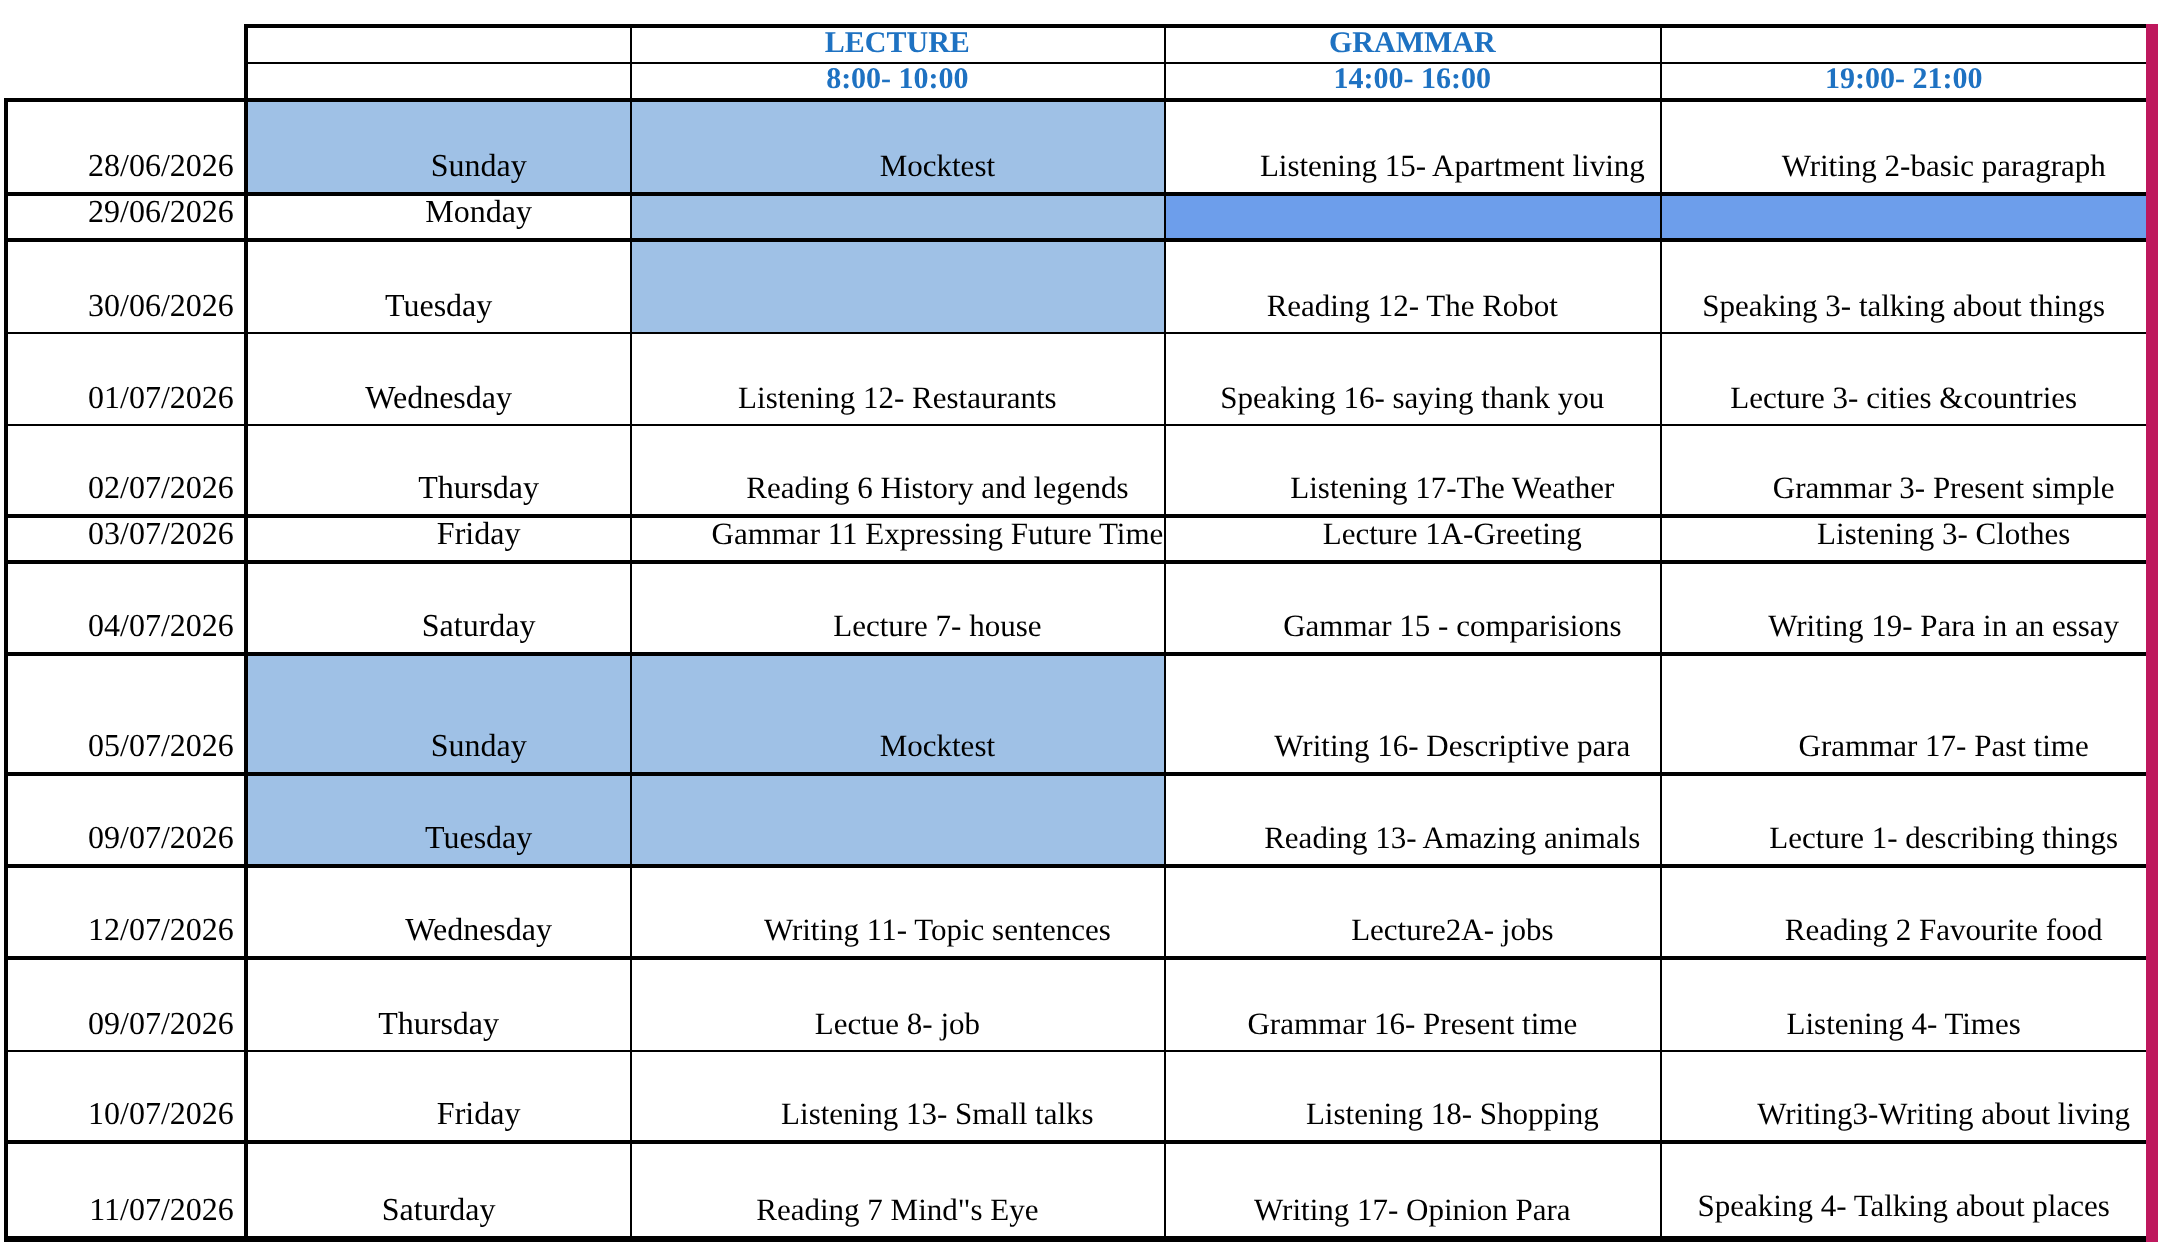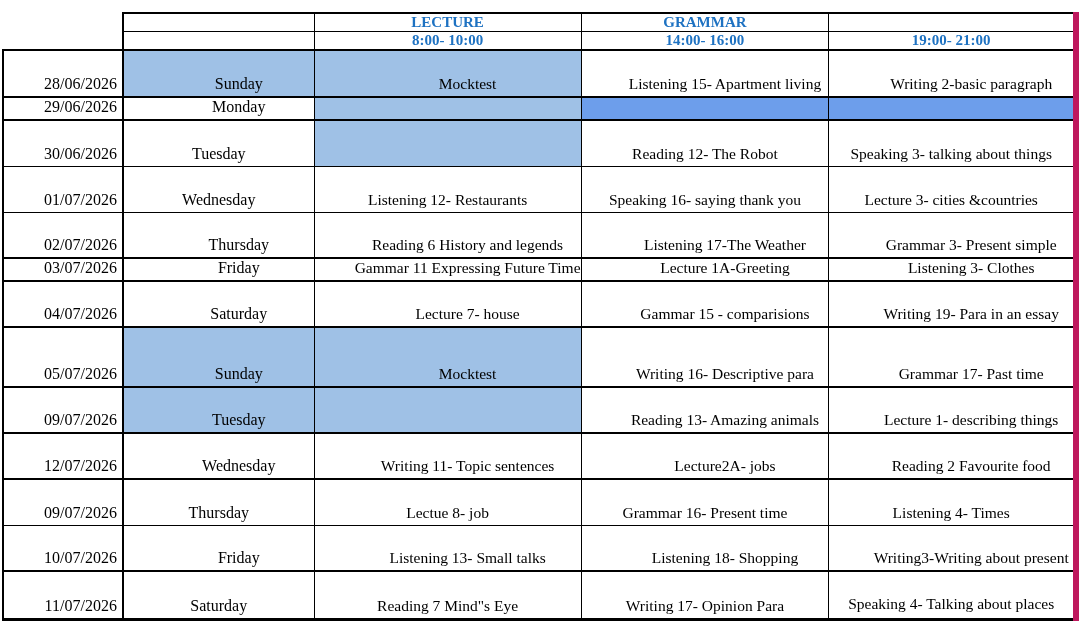--- a/index.html
+++ b/index.html
@@ -145,21 +145,21 @@
           <td class="day-cell">Thursday</td>
           <td class="slot-cell">Lectue 8- job</td>
           <td class="slot-cell">Grammar 16- Present time</td>
           <td class="slot-cell r2">Listening 4- Times</td>
         </tr>
         <tr style="height: 46px;">
           <td class="date-cell b2">10/07/2026</td>
           <td class="day-cell b2">Friday</td>
           <td class="slot-cell b2">Listening 13- Small talks</td>
           <td class="slot-cell b2">Listening 18- Shopping</td>
-          <td class="slot-cell b2 r2">Writing3-Writing about present</td>
+          <td class="slot-cell b2 r2">Writing3-Writing about living</td>
         </tr>
         <tr style="height: 48px; border-radius: 12px;">
           <td class="date-cell b3">11/07/2026</td>
           <td class="day-cell b3">Saturday</td>
           <td class="slot-cell b3">Reading 7 Mind"s Eye</td>
           <td class="slot-cell b3">Writing 17- Opinion Para</td>
           <td class="slot-cell b3 r2 wrap">Speaking 4- Talking about places</td>
         </tr>
       </tbody>
   </table>

